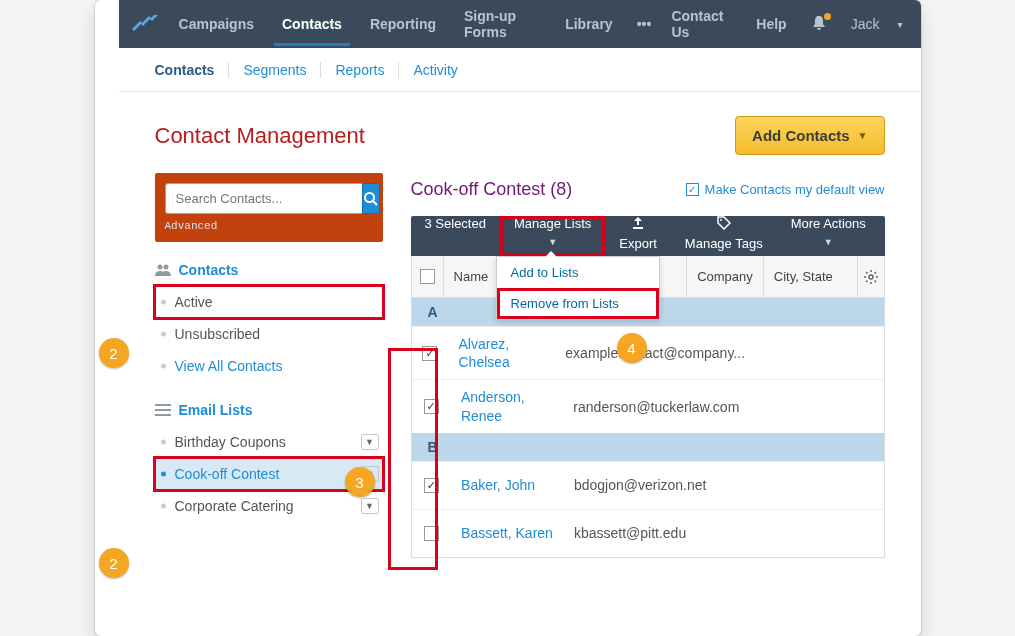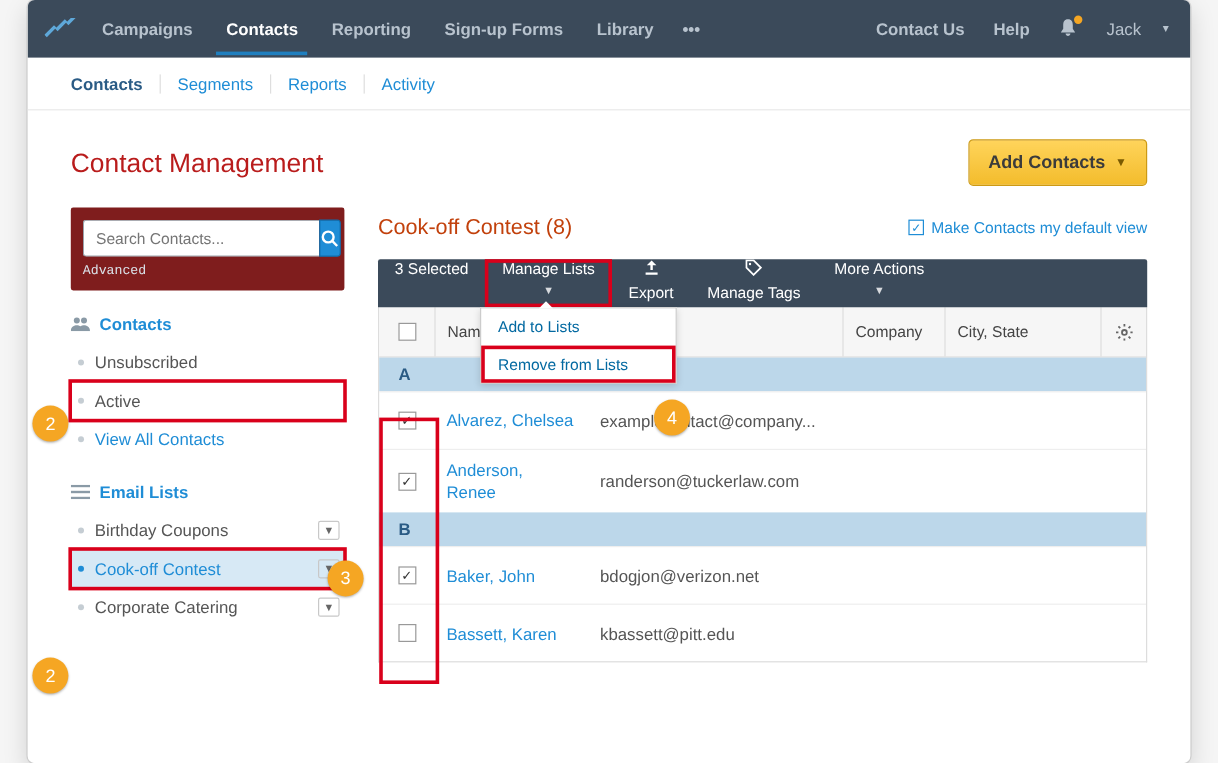--- a/index.html
+++ b/index.html
@@ -1,17 +1,17 @@
 <!DOCTYPE html>
 <html><head>
 <meta charset="utf-8">
 <style>
 * { box-sizing: border-box; margin: 0; padding: 0; }
 body { font-family: Arial, Helvetica, sans-serif; background: #f5f5f5; }
-.window { width: 969px; height: 636px; background: #fff; border-radius: 6px; box-shadow: 0 0 0 1px rgba(0,0,0,.1), 0 8px 20px rgba(0,0,0,.15); margin: 0 auto; position: relative; overflow: hidden; }
+.window { width: 826px; height: 636px; background: #fff; border-radius: 6px; box-shadow: 0 0 0 1px rgba(0,0,0,.1), 0 8px 20px rgba(0,0,0,.15); margin: 0 auto; position: relative; overflow: hidden; padding-left: 24px; }
 .topbar { background: #3b4a5a; height: 48px; display: flex; align-items: center; padding: 0 8px; color: #b8c3ce; font-size: 14px; }
 .logo { width: 40px; display: flex; align-items: center; justify-content: center; }
 .logo svg { width: 28px; height: 18px; }
 .topnav { display: flex; align-items: center; gap: 0; }
 .topnav-item { padding: 14px 14px; cursor: pointer; color: #b8c3ce; font-weight: bold; position: relative; }
 .topnav-item.active { color: #fff; }
 .topnav-item.active::after { content: ''; position: absolute; left: 6px; right: 6px; bottom: 0; height: 3px; background: #1f7fbf; }
 .topnav-more { padding: 14px 10px; color: #b8c3ce; font-weight: bold; cursor: pointer; }
 .topbar-right { margin-left: auto; display: flex; align-items: center; gap: 4px; }
 .topbar-right .topnav-item { font-weight: bold; padding: 14px 10px; }
@@ -22,39 +22,39 @@
 .user .chev { font-size: 10px; }
 .subnav { height: 44px; display: flex; align-items: center; gap: 0; padding: 0 36px; border-bottom: 1px solid #e9e9e9; }
 .subnav-item { color: #1f8dd6; font-size: 14px; padding: 0 14px; border-left: 1px solid #dedede; cursor: pointer; }
 .subnav-item:first-child { border-left: none; padding-left: 0; font-weight: bold; color: #2a5b85; }
 .headerrow { display: flex; align-items: center; padding: 24px 36px 18px 36px; }
 .pagetitle { color: #b91c1c; font-size: 22px; font-weight: normal; }
 .addbtn { margin-left: auto; background: linear-gradient(#ffd45b,#f3bc2c); border: 1px solid #cd9a14; border-radius: 4px; padding: 10px 16px; color: #3b3b3b; font-size: 15px; font-weight: bold; cursor: pointer; display: flex; align-items: center; gap: 8px; }
 .addbtn .caret { font-size: 10px; color: #7a5a00; }
 .body { display: flex; padding: 0 36px; gap: 28px; }
 .sidebar { width: 228px; flex-shrink: 0; }
-.searchbox { background: #7f1d1d; border-radius: 2px; padding: 10px; }
+.searchbox { background: #c2410c; border-radius: 2px; padding: 10px; }
 .searchrow { display: flex; }
 .searchrow input { flex: 1; border: 1px solid #9aa3ab; border-right: none; border-radius: 3px 0 0 3px; padding: 7px 10px; font-size: 13px; color: #888; }
 .searchrow button { width: 34px; background: #1f8dd6; border: 1px solid #0f6faf; border-radius: 0 3px 3px 0; cursor: pointer; display: flex; align-items: center; justify-content: center; }
 .searchrow button svg { width: 16px; height: 16px; }
 .advanced { text-align: left; color: #dbe3ea; font-size: 11px; margin-top: 6px; cursor: pointer; font-family: Liberation Mono, monospace; }
 .section-head { display: flex; align-items: center; gap: 8px; color: #1f8dd6; font-weight: bold; font-size: 14px; margin-top: 20px; margin-bottom: 8px; position: relative; }
 .section-head .icon { color: #8a9aa6; width: 16px; display: inline-flex; }
 .side-item { display: flex; align-items: center; padding: 8px 4px 8px 20px; font-size: 14px; color: #555; cursor: pointer; position: relative; }
 .side-item .bullet { position: absolute; left: 6px; top: 50%; width: 5px; height: 5px; border-radius: 50%; background: #c5cdd3; transform: translateY(-50%); }
 .side-item.link { color: #1f8dd6; }
 .side-item.selected { background: #d7e9f5; text-align: center; }
 .side-item.selected .bullet { background: #1f8dd6; }
 .side-item .caret { margin-left: auto; width: 18px; height: 16px; border: 1px solid #c8c8c8; border-radius: 2px; display: flex; align-items: center; justify-content: center; font-size: 9px; color: #666; }
 .hl-red { outline: 3px solid #d9001b; outline-offset: -1px; }
 .callout { position: absolute; width: 30px; height: 30px; border-radius: 50%; background: #f5a623; color: #fff; font-size: 15px; display: flex; align-items: center; justify-content: center; z-index: 50; box-shadow: 0 1px 2px rgba(0,0,0,.3); }
 .main { flex: 1; min-width: 0; }
 .listhdr { display: flex; align-items: center; padding: 6px 0 16px 0; }
-.listtitle { color: #c2410c; font-size: 18px; }
+.listtitle { color: #701a75; font-size: 18px; }
 .defaultview { margin-left: auto; color: #1f8dd6; font-size: 13px; display: flex; align-items: center; gap: 6px; cursor: pointer; }
 .defaultview .cb { width: 13px; height: 13px; border: 1px solid #1f8dd6; display: inline-flex; align-items: center; justify-content: center; font-size: 10px; color: #1f8dd6; }
 .toolbar { background: #3b4a5a; height: 40px; display: flex; align-items: flex-start; color: #fff; font-size: 13px; border-radius: 2px 2px 0 0; position: relative; }
 .toolbar .seg { padding: 0 14px; height: 40px; display: flex; align-items: center; gap: 6px; cursor: pointer; flex-direction: column; }
 .toolbar .count { padding: 0 14px; }
 .toolbar .seg .caret { font-size: 9px; opacity: .8; }
 .toolbar .seg.hl { outline: 3px solid #d9001b; outline-offset: -3px; }
 .toolbar .seg svg { width: 14px; height: 14px; }
 .table { border: 1px solid #ddd; border-top: none; }
 .th-row { display: flex; background: #f6f6f6; border-bottom: 1px solid #ddd; height: 42px; align-items: center; font-size: 13px; color: #444; }
@@ -146,27 +146,27 @@
       <div class="section-head">
         <span class="icon">
           <svg width="16" height="12" viewBox="0 0 16 12">
               <circle cx="5" cy="3" r="2.5" fill="#8a9aa6"></circle>
               <circle cx="11" cy="3" r="2.5" fill="#8a9aa6"></circle>
               <path d="M0 12 C0 8 3 7 5 7 C7 7 10 8 10 12 Z M6 12 C6 8 9 7 11 7 C13 7 16 8 16 12 Z" fill="#8a9aa6"></path>
             </svg>
         </span>
         <span>Contacts</span>
       </div>
+      <div class="side-item hl-red">
+          <span class="bullet"></span>
+          <span>Active</span>
+        </div>
       <div class="side-item">
           <span class="bullet"></span>
           <span>Unsubscribed</span>
-        </div>
-      <div class="side-item hl-red">
-          <span class="bullet"></span>
-          <span>Active</span>
         </div>
       <div class="side-item link">
           <span class="bullet"></span>
           <span>View All Contacts</span>
         </div>
 
       <div class="section-head">
         <span class="icon">
           <svg width="16" height="12" viewBox="0 0 16 12">
               <rect x="0" y="0" width="16" height="2" fill="#8a9aa6"></rect>

